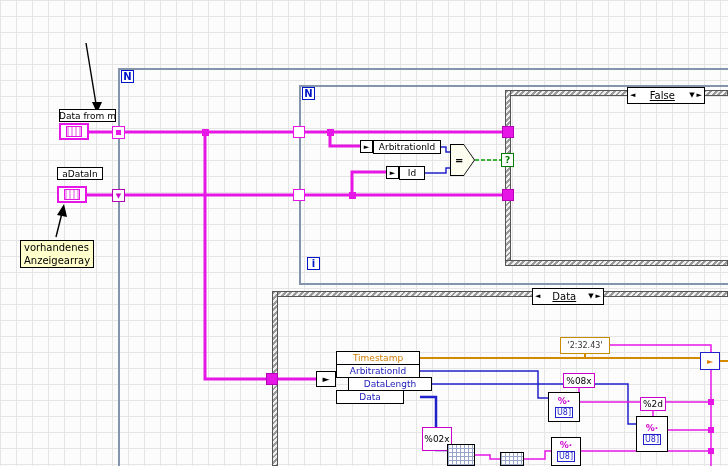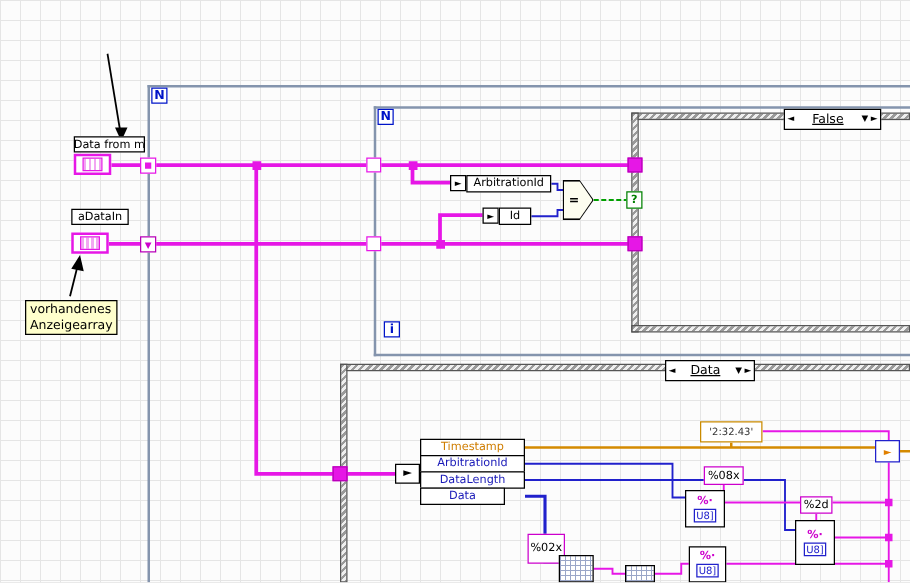--- a/index.html
+++ b/index.html
@@ -164,21 +164,21 @@
   <div class="abs selector" style="left:532px;top:288px;width:72px;height:17px">
     <span class="arrowglyph">◄</span>
     <span class="sellabel">Data</span>
     <span class="dropglyph">▼</span>
     <span class="arrowglyph">►</span>
   </div>
 
   <div class="abs arrowbox cfx" style="left:316px;top:371px;width:20px;height:16px;font-size:9px">►</div>
   <div class="abs unbrow row-ts cfx" style="left:336px;top:351px;width:84px;height:14px">Timestamp</div>
   <div class="abs unbrow row-num cfx" style="left:336px;top:364px;width:84px;height:14px">ArbitrationId</div>
-  <div class="abs unbrow row-num cfx" style="left:336px;top:377px;width:84px;height:14px">DataLength</div>
+  <div class="abs unbrow row-num cfx" style="left:348px;top:377px;width:84px;height:14px">DataLength</div>
   <div class="abs unbrow row-num cfx" style="left:336px;top:390px;width:68px;height:14px">Data</div>
 
   <div class="abs timeconst cfx" style="left:560px;top:337px;width:50px;height:17px">'2:32.43'</div>
   <div class="abs strconst cfx" style="left:563px;top:373px;width:32px;height:15px">%08x</div>
   <div class="abs fmtnode" style="left:548px;top:392px;width:32px;height:30px">
     <span class="pct">%·</span>
     <span class="u8">U8]</span>
   </div>
   <div class="abs strconst cfx" style="left:640px;top:397px;width:26px;height:14px">%2d</div>
   <div class="abs fmtnode" style="left:636px;top:416px;width:32px;height:36px">

